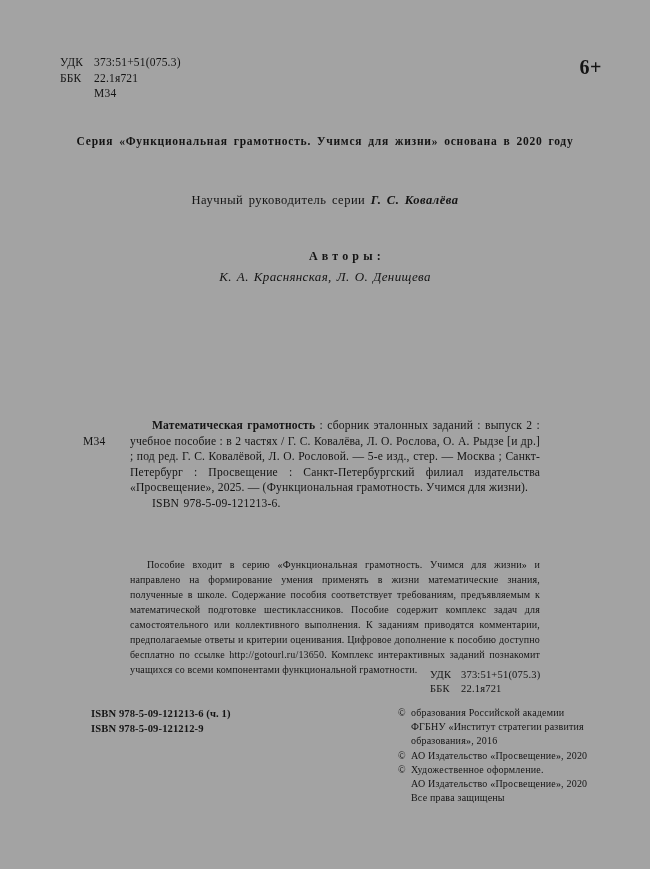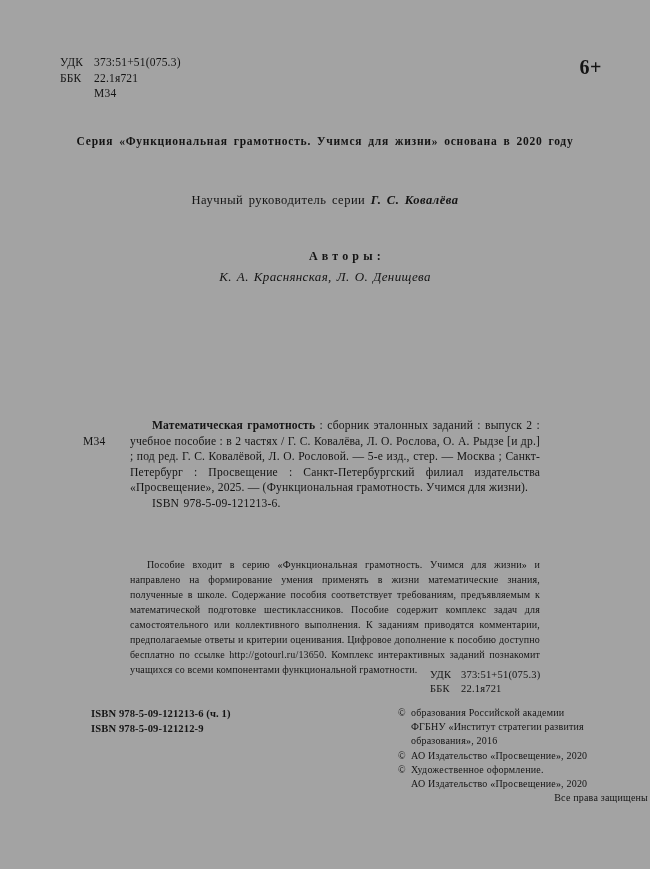--- a/index.html
+++ b/index.html
@@ -207,21 +207,20 @@
   }
   .copyright .mark {
     position: absolute;
     left: 0;
     top: 0;
     font-size: 10px;
   }
   .copyright .entry .ln { display: block; }
   .copyright .entry-nomark {
     padding-left: 13px;
-    text-align: right;
   }
 </style>
 </head>
 <body>
 
 <div class="page">
 
   <div class="classification">
     <span class="row">
       <span class="lbl">УДК</span><span class="val">373:51+51(075.3)</span>

